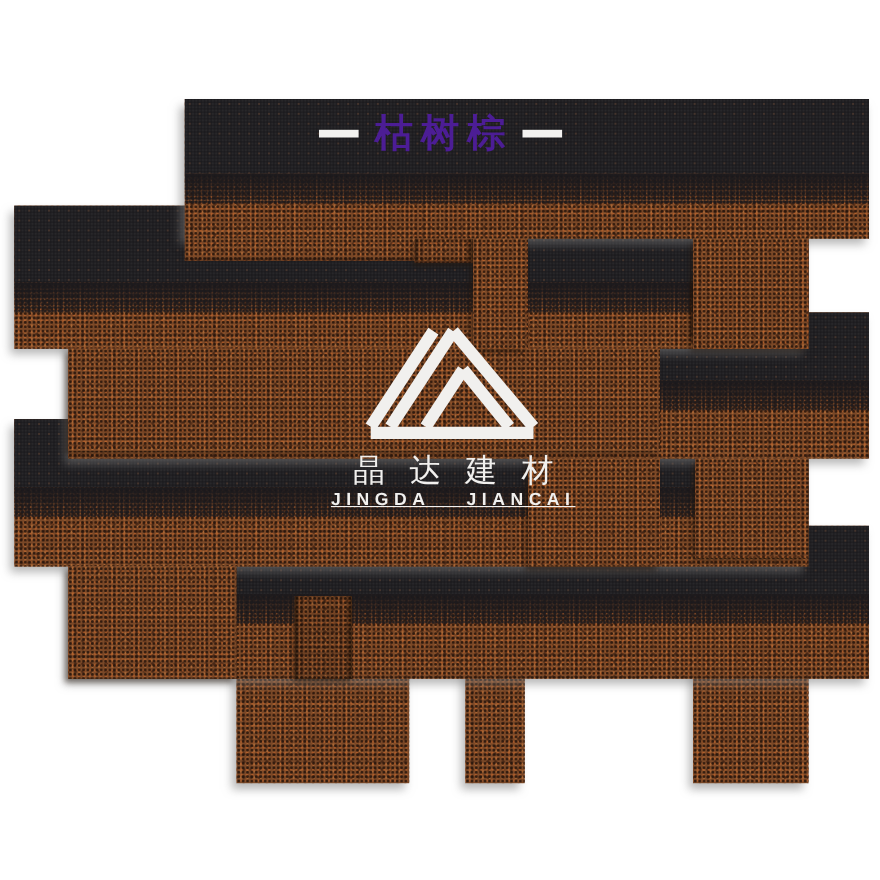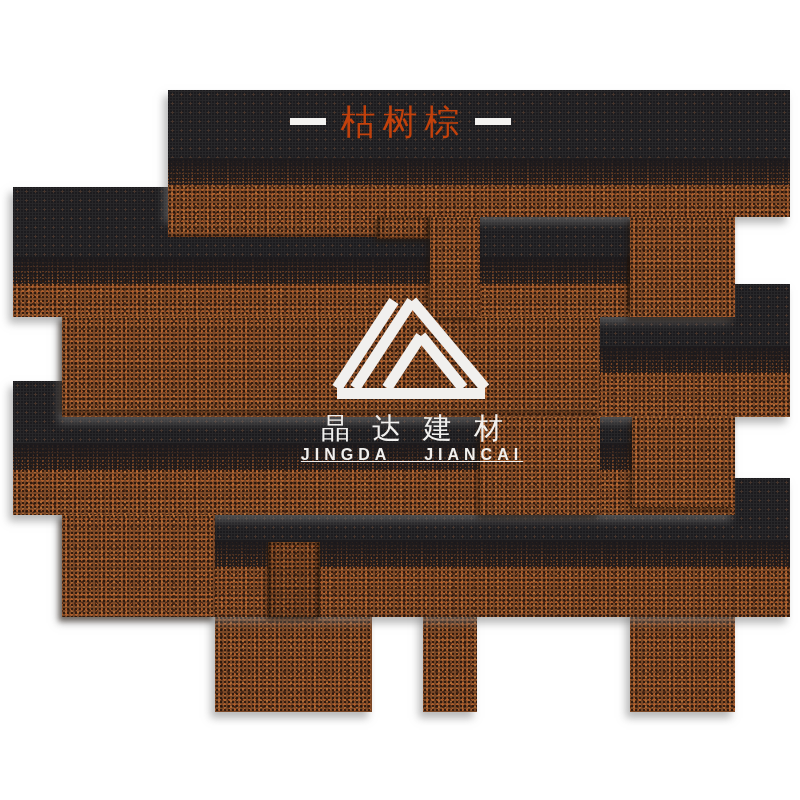--- a/index.html
+++ b/index.html
@@ -46,21 +46,21 @@
     position:absolute;width:4px;
     background:linear-gradient(180deg, rgba(25,14,8,0), rgba(25,14,8,.55) 18%, rgba(25,14,8,.55) 82%, rgba(25,14,8,0));
   }
   
   #banner-title{
     position:absolute;left:0;top:101px;width:800px;height:40px;
     display:flex;align-items:center;justify-content:center;gap:15px;
   }
   .title-dash{width:36px;height:7px;background:#f3f2f0;}
   #banner-title .title-text{
-    color:#c2410c;font-size:35px;font-weight:normal;line-height:1;
+    color:#4c1d95;font-size:35px;font-weight:bold;line-height:1;
     letter-spacing:7px;margin-right:-7px;white-space:nowrap;
   }
   
   #logo{position:absolute;left:12px;top:296px;width:800px;text-align:center;color:#f1f0ee;}
   #logo svg{display:block;margin:0 auto;}
   .logo-cn{
     margin-top:13px;font-size:29px;font-weight:normal;line-height:1.1;
     letter-spacing:22px;margin-right:-22px;white-space:nowrap;
   }
   .logo-en{

